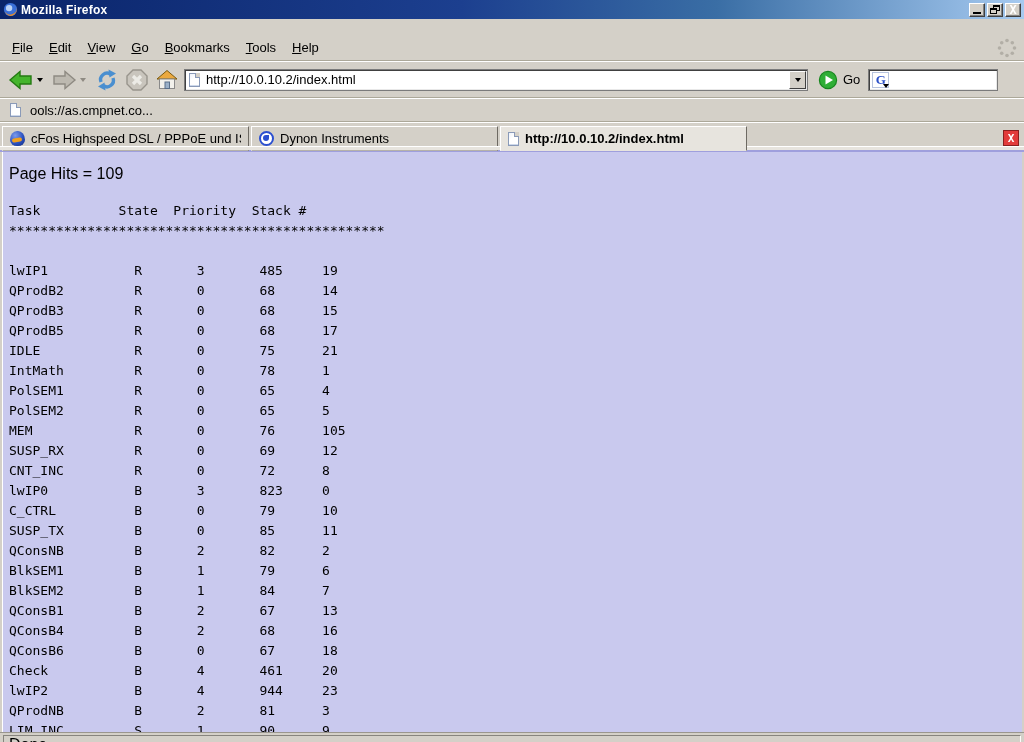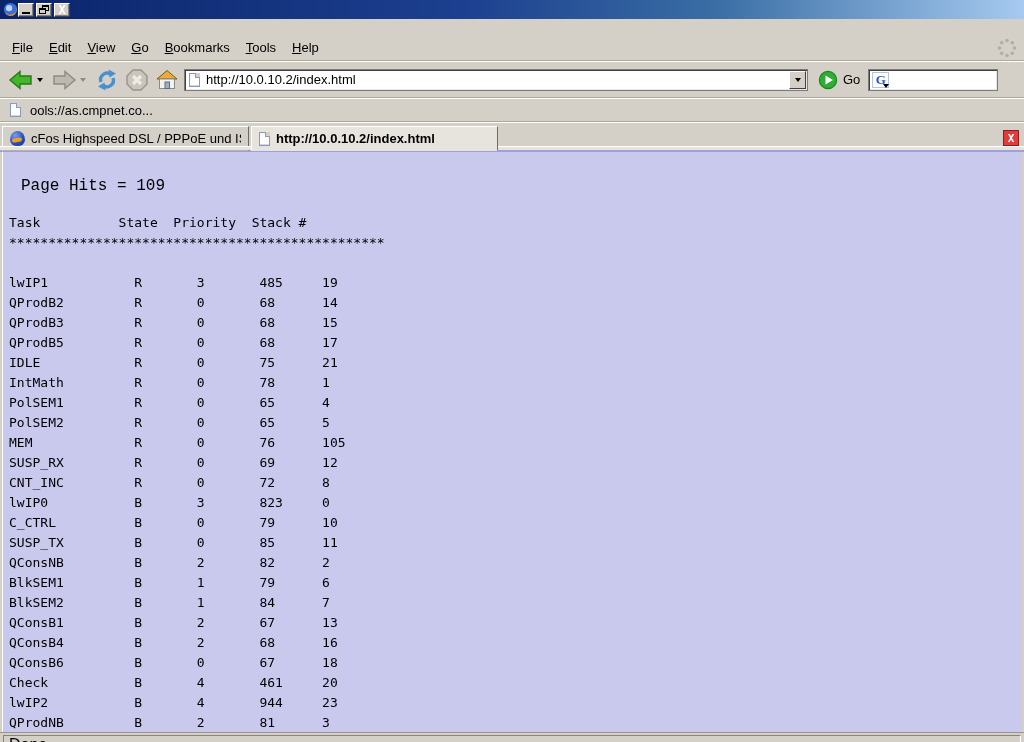--- a/index.html
+++ b/index.html
@@ -118,21 +118,21 @@
     background:#e23b3b; border:1px solid #8a1f1f; color:#fff; font-weight:bold;
     display:flex; align-items:center; justify-content:center; font-size:11px;
     font-family:"DejaVu Sans Mono",monospace;
   }
   
   .content{
     height:582px; background:#c9c9ee; padding:13px 4px 0 9px; overflow:hidden;
     border-top:2px solid #9f9fdd;
     box-shadow:inset 2px 0 0 #d4d0c8, inset -2px 0 0 #d4d0c8, inset 3px 0 0 #fff;
   }
-  .pagehits{ margin:12px; font-family:Liberation Mono, monospace; font-size:16px; }
+  .pagehits{ margin:0; font-family:Liberation Sans, sans-serif; font-size:16px; }
   pre.tasks{
     margin:18px 0 0 0; font-family:"DejaVu Sans Mono","Liberation Mono",monospace;
     font-size:13px; line-height:20px;
   }
   
   .statusbar{
     height:26px; background:#d4d0c8; border-top:1px solid #9a968e;
     padding:2px 3px 3px 3px;
   }
   .status-panel{
@@ -144,20 +144,21 @@
 <body>
 
 <div class="titlebar">
   <span class="ff-icon">
     <svg width="15" height="15" viewBox="0 0 16 16">
       <circle cx="8" cy="8" r="7" fill="#3a6fd8"></circle>
       <circle cx="6.5" cy="6.5" r="3.4" fill="#bcd2f5"></circle>
       <path d="M2 10.5 a7 7 0 0 0 12.5 -5.5 a8 8 0 0 1 -4 9.5 a7 7 0 0 1 -8.5 -4" fill="#f08c1a"></path>
     </svg>
   </span>
+  <span class="app-title">Mozilla Firefox</span>
   <span class="win-btns">
     <span class="win-btn">
         <i class="glyph-min"></i>
       </span>
     <span class="win-btn">
         <span class="glyph-restore">
           <i class="r1"></i>
           <i class="r2"></i>
         </span>
       </span>
@@ -256,20 +257,24 @@
     <span class="page-icon"></span>
     <span>ools://as.cmpnet.co...</span>
   </span>
 </div>
 
 <div class="tabbar">
   <span style="display:flex">
       <div class="tab">
         <span class="favicon cfos-icon"></span>
         <span class="tab-label">cFos Highspeed DSL / PPPoE und ISDN CAP...</span>
+      </div>
+      <div class="tab">
+        <span class="favicon dynon-icon"></span>
+        <span class="tab-label">Dynon Instruments</span>
       </div>
       <div class="tab active">
         <span class="favicon page-icon"></span>
         <span class="tab-label">http://10.0.10.2/index.html</span>
       </div>
     </span>
   <span class="close-tab">
       <span>X</span>
     </span>
 </div>

